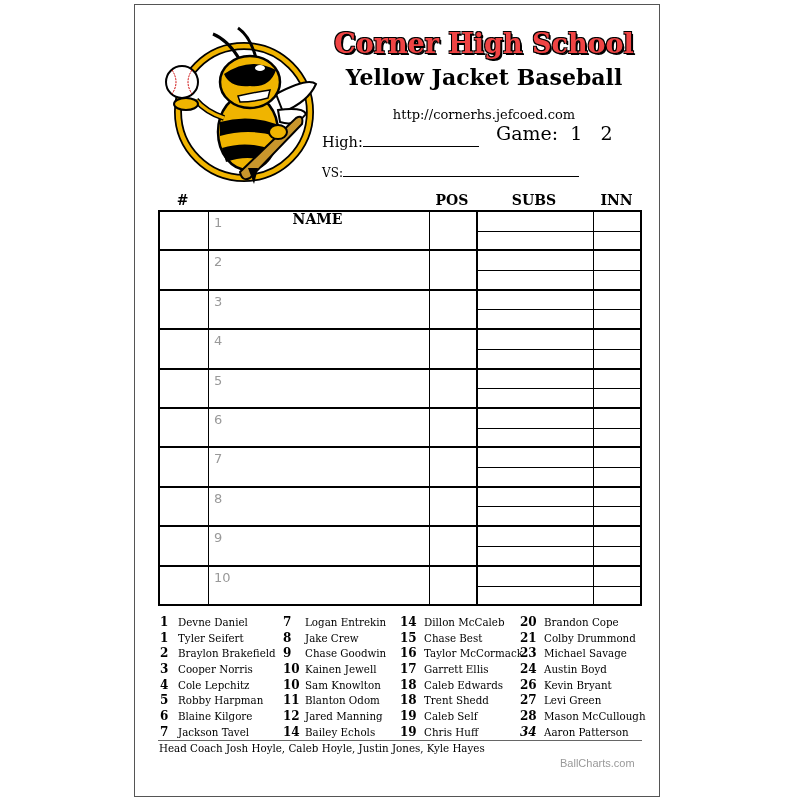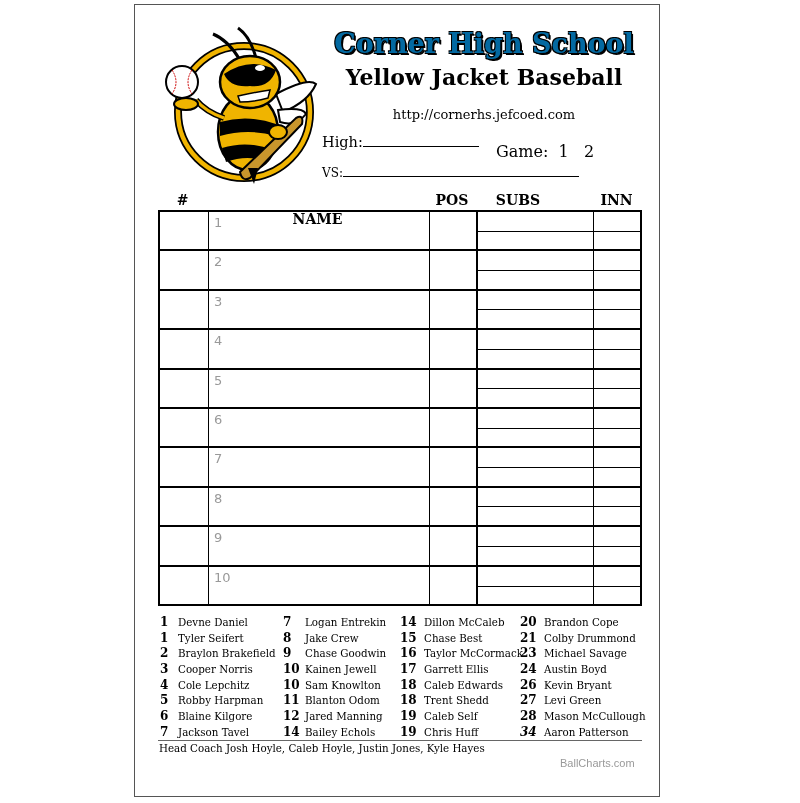--- a/index.html
+++ b/index.html
@@ -1,24 +1,24 @@
 <!DOCTYPE html>
 <html><head>
 <meta charset="utf-8">
 <style>
   html,body{margin:0;padding:0;background:#ffffff;}
   body{width:800px;height:803px;position:relative;overflow:hidden;font-family:"DejaVu Serif",serif;color:#000;}
   .page{position:absolute;left:134px;top:4px;width:526px;height:793px;border:1px solid #555;box-sizing:border-box;background:#fff;}
   .logo{position:absolute;left:158px;top:22px;width:165px;height:165px;}
-  .school{position:absolute;left:325px;top:28px;width:318px;text-align:center;font-family:"DejaVu Serif",serif;font-weight:bold;font-size:27px;color:#0369a1;letter-spacing:0px;text-shadow:1px 1px 0 #000,-1px -1px 0 #000,1px -1px 0 #000,-1px 1px 0 #000,2px 2px 0 #000;white-space:nowrap;}
+  .school{position:absolute;left:325px;top:28px;width:318px;text-align:center;font-family:"DejaVu Serif",serif;font-weight:bold;font-size:27px;color:#ef4444;letter-spacing:0px;text-shadow:1px 1px 0 #000,-1px -1px 0 #000,1px -1px 0 #000,-1px 1px 0 #000,2px 2px 0 #000;white-space:nowrap;}
   .team{position:absolute;left:325px;top:64px;width:318px;text-align:center;font-family:"DejaVu Serif",serif;font-weight:bold;font-size:22px;white-space:nowrap;}
   .url{position:absolute;left:325px;top:95px;width:318px;text-align:center;font-size:13px;margin-top:12px;}
   .date{position:absolute;left:322px;top:134px;font-size:14.5px;}
   .date .line{display:inline-block;width:116px;border-bottom:1px solid #000;height:12px;vertical-align:baseline;}
-  .game{position:absolute;left:496px;top:142px;font-size:16px;white-space:pre;}
+  .game{position:absolute;left:496px;top:122px;font-size:19px;white-space:pre;}
   .vs{position:absolute;left:322px;top:164px;font-size:12px;}
   .vs .line{display:inline-block;width:236px;border-bottom:1px solid #000;height:12px;}
   .hdr{position:absolute;top:192px;font-weight:bold;font-size:14px;font-family:"DejaVu Serif",serif;text-align:center;}
   .tbl{position:absolute;left:158px;top:210px;width:484px;height:396px;border:2px solid #000;box-sizing:border-box;}
   .row{position:absolute;left:0;width:480px;height:39.4px;border-bottom:2px solid #000;box-sizing:border-box;}
   .row:last-child{border-bottom:none;}
   .cell{position:absolute;top:0;bottom:0;box-sizing:border-box;}
   .c-num{left:0;width:49px;border-right:1.5px solid #000;}
   .c-name{left:49px;width:221px;border-right:1.5px solid #000;}
   .c-pos{left:270px;width:48px;border-right:2px solid #000;}
@@ -80,21 +80,21 @@
   <span>High:</span><span class="line"></span>
 </div>
 <div class="game">Game:  1   2</div>
 <div class="vs">
   <span>VS:</span><span class="line"></span>
 </div>
 
 <div class="hdr" style="left:158px;width:49px;">#</div>
 <div class="hdr" style="left:207px;width:221px;margin-top:19px;">NAME</div>
 <div class="hdr" style="left:428px;width:48px;">POS</div>
-<div class="hdr" style="left:460px;width:116px;">SUBS</div>
+<div class="hdr" style="left:476px;width:116px;">SUBS</div>
 <div class="hdr" style="left:592px;width:49px;">INN</div>
 
 <div class="tbl">
   <div class="row" style="top:0px;">
     <div class="cell c-num"></div>
     <div class="cell c-name">
         <span class="rownum">1</span>
       </div>
     <div class="cell c-pos"></div>
     <div class="cell c-subs">

